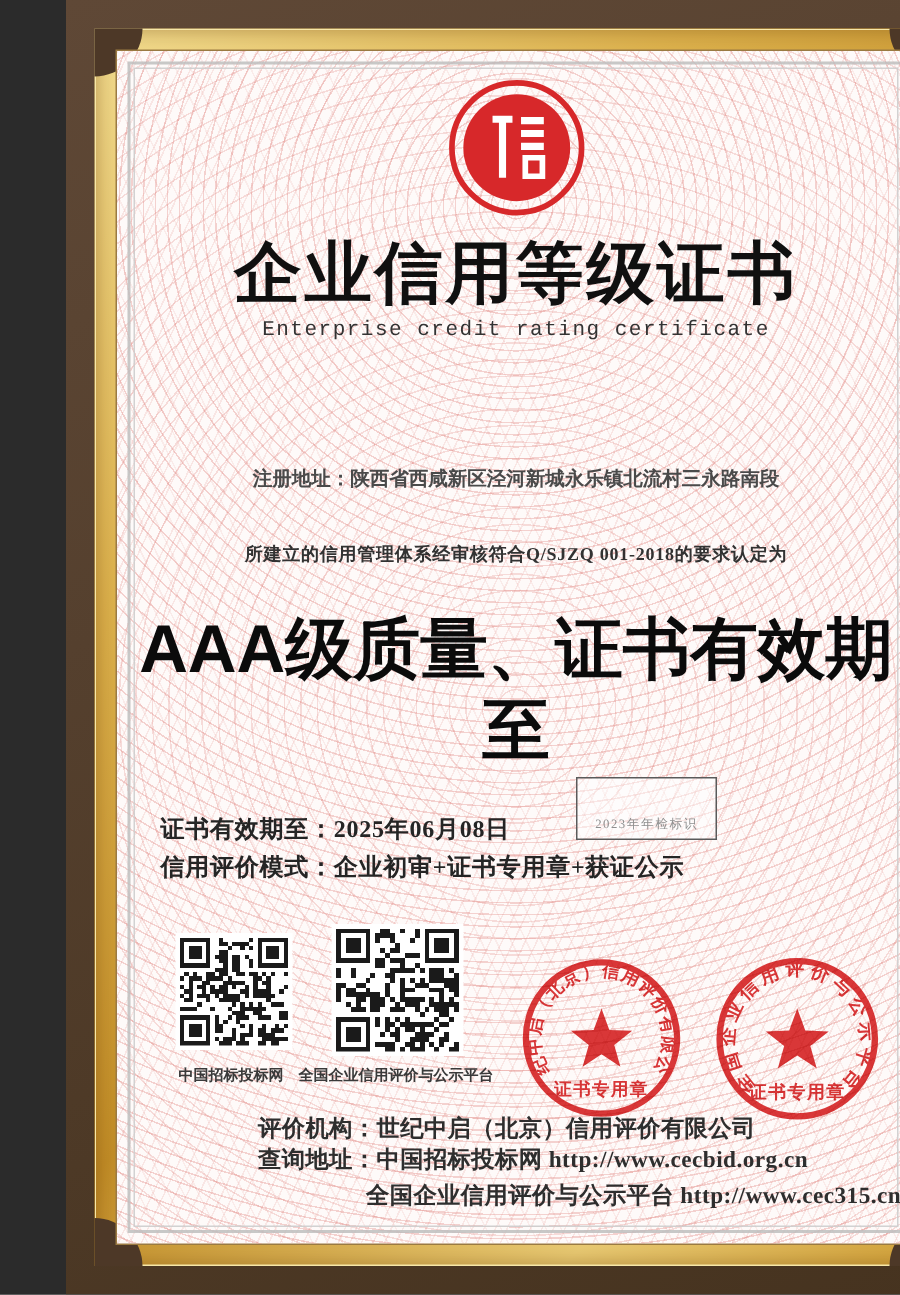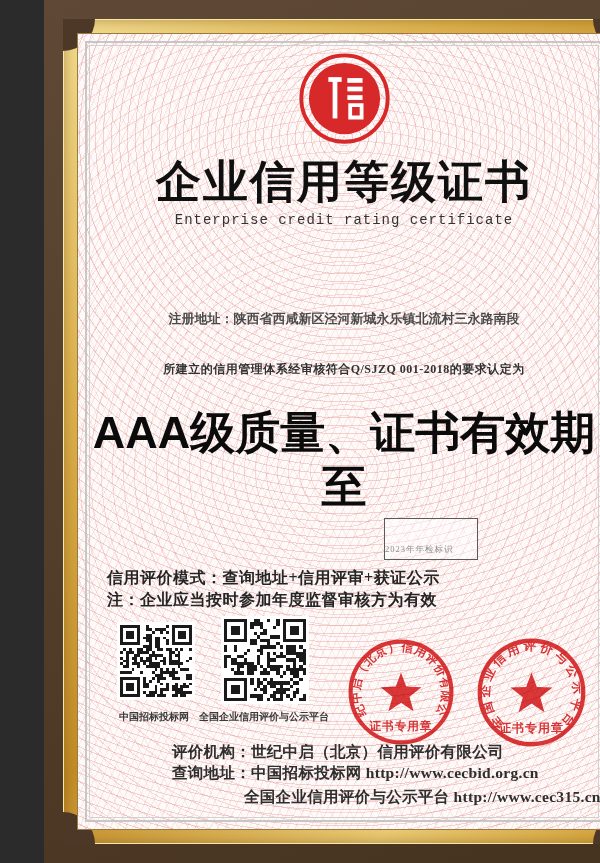--- a/index.html
+++ b/index.html
@@ -23,21 +23,21 @@
   .ctr{left:0;right:0;text-align:center;}
   .title{top:126px;font-size:45px;line-height:1;font-weight:900;color:#101010;letter-spacing:2px;}
   .subtitle{top:178px;font-size:14px;color:#333;font-family:"Liberation Mono","DejaVu Sans Mono",monospace;letter-spacing:1px;}
   .code{top:209px;font-size:18px;font-weight:700;color:#3e3e3e;letter-spacing:.5px;}
   .company{top:242px;font-size:33px;line-height:1.1;font-weight:900;color:#0d0d0d;letter-spacing:2px;}
   .address{top:276px;font-size:13px;font-weight:600;color:#4a4a4a;}
   .statement{top:327px;font-size:12px;font-weight:700;color:#323232;letter-spacing:.5px;}
   .rating{top:372px;font-size:45px;line-height:1.2;font-weight:900;color:#0b0b0b;font-family:"Liberation Sans","DejaVu Sans",sans-serif;letter-spacing:0;}
   .detail{left:29px;font-size:16px;font-weight:700;color:#252525;letter-spacing:.5px;}
   .boxrow{left:306px;top:484px;display:flex;}
-  .ybox{width:92px;height:40px;border:1px solid #5a5a5a;background:rgba(255,255,255,.45);display:flex;align-items:flex-end;}
+  .ybox{width:92px;height:40px;border:1px solid #5a5a5a;background:rgba(255,255,255,.45);display:flex;align-items:flex-end;justify-content:center;}
   .ybox + .ybox{border-left:none;}
   .ybox span{font-size:8.5px;color:#8f8f8f;letter-spacing:1px;padding-bottom:3px;}
   .qrbox{background:#fff;padding:3px;}
   .qrbox svg{display:block;width:100%;height:100%;}
   .qrlabel{top:676px;font-size:10px;font-weight:700;color:#3a3a3a;text-align:center;}
   .stamp{mix-blend-mode:multiply;opacity:.93;}
   .stamp .ring{fill:none;stroke:#d7282a;stroke-width:4.5;}
   .stamp .star{fill:#d7282a;}
   .stamp text{fill:#d7282a;font-weight:700;font-family:"Liberation Serif","DejaVu Serif",serif;}
   .stamp .arc1{font-size:12.5px;letter-spacing:1px;}
@@ -72,22 +72,22 @@
       </g>
       <path d="M56 57 H68 V70 H56 Z" stroke="#fff" stroke-width="4" fill="none"></path>
     </svg>
 
     <div class="abs ctr title">企业信用等级证书</div>
     <div class="abs ctr subtitle">Enterprise credit rating certificate</div>
     <div class="abs ctr address">注册地址：陕西省西咸新区泾河新城永乐镇北流村三永路南段</div>
     <div class="abs ctr statement">所建立的信用管理体系经审核符合Q/SJZQ 001-2018的要求认定为</div>
     <div class="abs ctr rating">AAA级质量、证书有效期至</div>
 
-    <div class="abs detail" style="top:534px;">信用评价模式：查询地址+信用评审+获证公示</div>
-    <div class="abs detail" style="top:556px;">注：企业应当按时参加年度监督审核方为有效</div>
+    <div class="abs detail" style="top:509px;">证书有效期至：2025年06月08日</div>
+    <div class="abs detail" style="top:534px;">信用评价模式：企业初审+证书专用章+获证公示</div>
 
     <div class="abs boxrow">
       <div class="ybox">
         <span>2023年年检标识</span>
       </div>
     </div>
 
     <div class="abs qrbox" style="left:39px;top:588px;width:72px;height:72px;">
       <svg viewBox="0 0 100 100">
           <g fill="#1a1a1a" shape-rendering="crispEdges">

